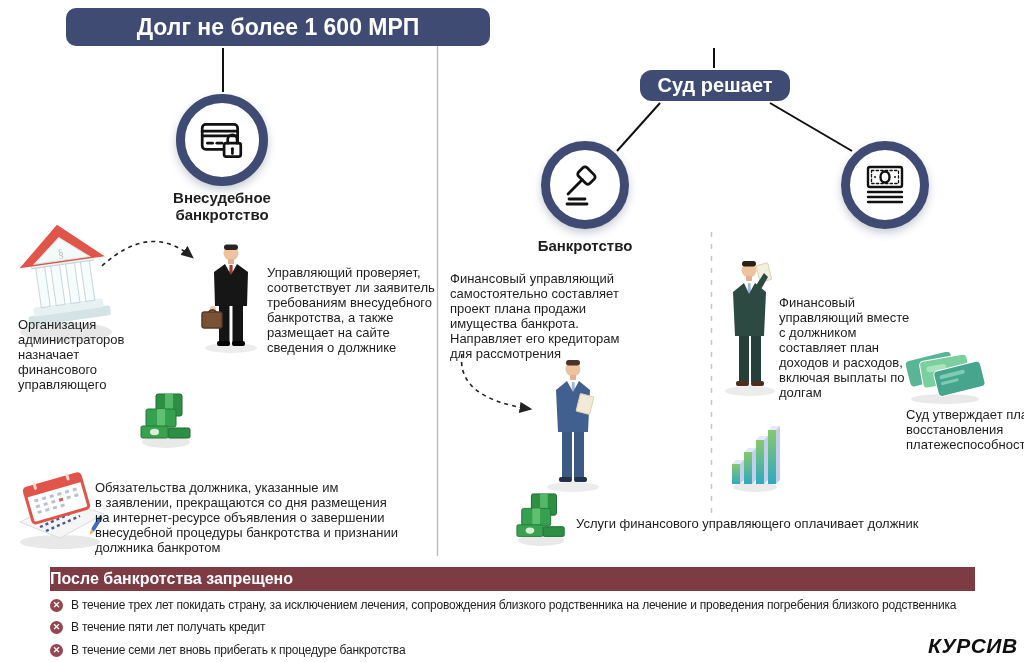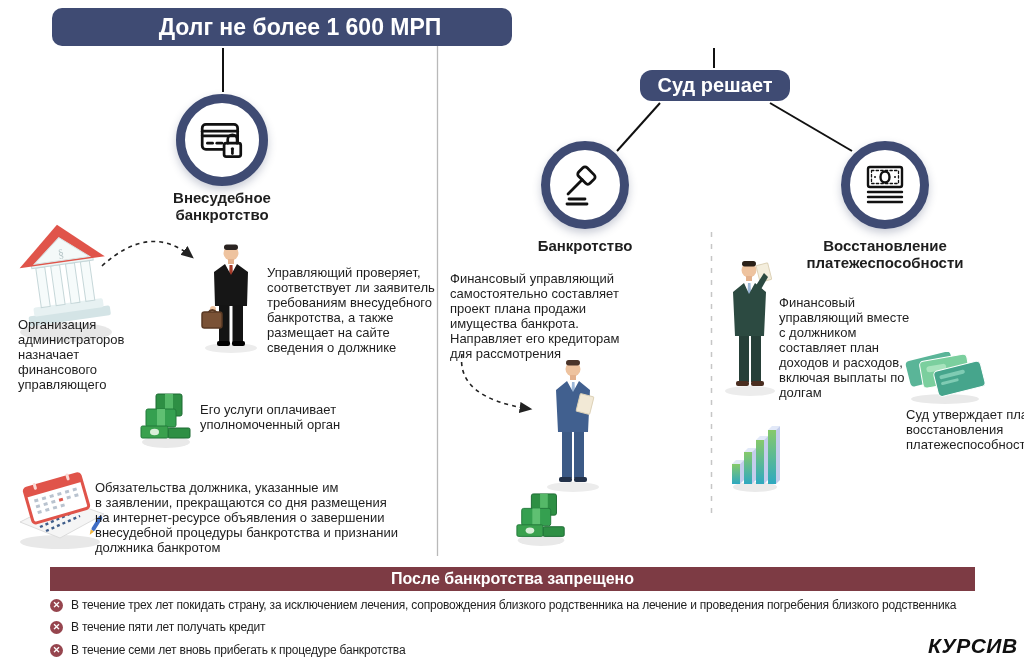--- a/index.html
+++ b/index.html
@@ -9,21 +9,21 @@
   .hdr{background:#3f4b73;color:#fff;font-weight:bold;text-align:center;border-radius:10px;}
   .hdr-big{font-size:23px;line-height:38px;height:38px;}
   .hdr-small{font-size:20px;line-height:31px;height:31px;border-radius:12px;}
   .circle{border-radius:50%;background:#fff;border:9px solid #3f4b73;
           box-shadow:0 4px 8px rgba(40,50,90,.25);
           display:flex;align-items:center;justify-content:center;box-sizing:border-box;}
   .clabel{font-weight:bold;font-size:15px;line-height:1.12;text-align:center;white-space:pre-line;}
   .txt{font-size:13px;line-height:1.15;white-space:pre-line;}
   .nowrap{white-space:nowrap;}
   .banner-bar{background:#7d3b44;color:#fff;font-weight:bold;font-size:16px;
-              line-height:24px;height:24px;text-align:center;}
+              line-height:24px;height:24px;text-align:left;}
   .bullet-row{display:flex;align-items:center;gap:8px;white-space:nowrap;
               font-size:12px;letter-spacing:-0.2px;}
   .xbadge{flex:0 0 auto;width:13px;height:13px;border-radius:50%;background:#96454e;color:#fff;
           font-size:9px;line-height:13px;text-align:center;font-weight:bold;}
   .logo{font-weight:bold;font-style:italic;font-size:21px;letter-spacing:.5px;color:#101010;}
   svg{display:block;}
 </style>
 </head>
 <body>
 
@@ -45,21 +45,21 @@
     <line x1="714" y1="48" x2="714" y2="68" stroke="#111" stroke-width="2"></line>
 
     <line x1="660" y1="103" x2="617" y2="151" stroke="#111" stroke-width="2"></line>
     <line x1="770" y1="103" x2="852" y2="151" stroke="#111" stroke-width="2"></line>
 
     <path d="M102,266 Q150,222 192,257" fill="none" stroke="#222" stroke-width="1.6" stroke-dasharray="4 4" marker-end="url(#arr)"></path>
 
     <path d="M462,354 Q456,398 530,409" fill="none" stroke="#222" stroke-width="1.6" stroke-dasharray="4 4" marker-end="url(#arr)"></path>
   </svg>
 
-  <div class="abs hdr hdr-big" style="left:52px;top:8px;width:424px;padding-left:36px;">Долг не более 1 600 МРП</div>
+  <div class="abs hdr hdr-big" style="left:66px;top:8px;width:424px;">Долг не более 1 600 МРП</div>
   <div class="abs hdr hdr-small" style="left:640px;top:70px;width:150px;">Суд решает</div>
 
   <div class="abs circle" style="left:176px;top:94px;width:92px;height:92px;">
     <span>
       <svg width="50" height="50" viewBox="0 0 48 48" fill="none" stroke="#111" stroke-width="2.6" stroke-linecap="round" stroke-linejoin="round">
         <rect x="5" y="9" width="34" height="24" rx="3.5"></rect>
         <line x1="5" y1="15.5" x2="39" y2="15.5"></line>
         <line x1="5" y1="20" x2="39" y2="20"></line>
         <line x1="10" y1="27" x2="15" y2="27"></line>
         <line x1="19" y1="27" x2="24" y2="27"></line>
@@ -95,22 +95,20 @@
         <line x1="7" y1="31" x2="41" y2="31"></line>
         <line x1="7" y1="36" x2="41" y2="36"></line>
         <line x1="7" y1="41" x2="41" y2="41"></line>
       </svg>
     </span>
   </div>
 
   <div class="abs clabel" style="left:137px;top:190px;width:170px;">Внесудебное
 банкротство</div>
   <div class="abs clabel" style="left:505px;top:238px;width:160px;">Банкротство</div>
-  <div class="abs clabel" style="left:790px;top:238px;width:190px;">Восстановление
-платежеспособности</div>
 
   <span class="abs" style="left:12px;top:212px;">
     <svg width="108" height="132" viewBox="0 0 108 132">
       <ellipse cx="54" cy="120" rx="46" ry="10" fill="#e7e7e7"></ellipse>
       <g transform="rotate(-8 54 70)">
         <rect x="12" y="99" width="82" height="10" rx="2" fill="#d4e4e6"></rect>
         <rect x="18" y="91" width="70" height="9" rx="2" fill="#e7f1f2"></rect>
         <rect x="26" y="52" width="9" height="40" fill="#f6fbfb" stroke="#c6d7d9" stroke-width="1"></rect>
         <rect x="41" y="52" width="9" height="40" fill="#f6fbfb" stroke="#c6d7d9" stroke-width="1"></rect>
         <rect x="56" y="52" width="9" height="40" fill="#f6fbfb" stroke="#c6d7d9" stroke-width="1"></rect>
@@ -161,22 +159,20 @@
       <rect x="18" y="4" width="26" height="22" rx="2" fill="#2e8f44" stroke="#1d6b33" stroke-width="1"></rect>
       <rect x="27" y="4" width="8" height="22" fill="#55b868"></rect>
       <rect x="8" y="19" width="30" height="18" rx="2" fill="#35a050" stroke="#237a3b" stroke-width="1"></rect>
       <rect x="19" y="19" width="8" height="18" fill="#5fc072"></rect>
       <rect x="30" y="38" width="22" height="10" rx="1.5" fill="#2e8f44" stroke="#1d6b33" stroke-width="1"></rect>
       <rect x="3" y="36" width="27" height="12" rx="1.5" fill="#3aa14e" stroke="#237a3b" stroke-width="1"></rect>
       <ellipse cx="16.5" cy="42" rx="4.5" ry="3.2" fill="#d9efd9"></ellipse>
     </svg>
   </span>
 
-  <div class="abs txt" style="left:200px;top:403px;width:200px;">Его услуги оплачивает
-уполномоченный орган</div>
 
   <span class="abs" style="left:14px;top:472px;">
     <svg width="96" height="80" viewBox="0 0 96 80">
       <ellipse cx="46" cy="70" rx="40" ry="7" fill="#e8e8e8"></ellipse>
       <polygon points="6,50 46,66 90,42 50,28" fill="#f5f5f5" stroke="#dcdcdc" stroke-width="1"></polygon>
       <line x1="20" y1="51" x2="54" y2="36" stroke="#3f5d8a" stroke-width="2.4" stroke-dasharray="3 3"></line>
       <line x1="26" y1="55" x2="60" y2="40" stroke="#3f5d8a" stroke-width="2.4" stroke-dasharray="3 3"></line>
       <line x1="32" y1="59" x2="66" y2="44" stroke="#3f5d8a" stroke-width="2.4" stroke-dasharray="3 3"></line>
       <g transform="rotate(-16 44 28)">
         <rect x="14" y="8" width="58" height="36" rx="3" fill="#fff" stroke="#e0544a" stroke-width="3"></rect>
@@ -248,20 +244,21 @@
       <rect x="18" y="4" width="26" height="22" rx="2" fill="#2e8f44" stroke="#1d6b33" stroke-width="1"></rect>
       <rect x="27" y="4" width="8" height="22" fill="#55b868"></rect>
       <rect x="8" y="19" width="30" height="18" rx="2" fill="#35a050" stroke="#237a3b" stroke-width="1"></rect>
       <rect x="19" y="19" width="8" height="18" fill="#5fc072"></rect>
       <rect x="30" y="38" width="22" height="10" rx="1.5" fill="#2e8f44" stroke="#1d6b33" stroke-width="1"></rect>
       <rect x="3" y="36" width="27" height="12" rx="1.5" fill="#3aa14e" stroke="#237a3b" stroke-width="1"></rect>
       <ellipse cx="16.5" cy="42" rx="4.5" ry="3.2" fill="#d9efd9"></ellipse>
     </svg>
   </span>
 
+  <div class="abs txt nowrap" style="left:576px;top:517px;">Услуги финансового управляющего оплачивает должник</div>
 
   <span class="abs" style="left:720px;top:256px;">
     <svg width="62" height="142" viewBox="0 0 62 142">
       <ellipse cx="30" cy="135" rx="25" ry="5" fill="#ececec"></ellipse>
       <circle cx="29" cy="14" r="7.5" fill="#eec39f"></circle>
       <rect x="22" y="5" width="14" height="5.5" rx="2.7" fill="#2a2018"></rect>
       <rect x="26" y="20" width="6" height="5" fill="#e3b18d"></rect>
       <polygon points="24,27 34,27 29,37" fill="#ffffff"></polygon>
       <polygon points="28,27 30.5,27 31.5,46 29,50 27,46" fill="#9db8d8"></polygon>
       <g transform="rotate(-14 44 17)">

